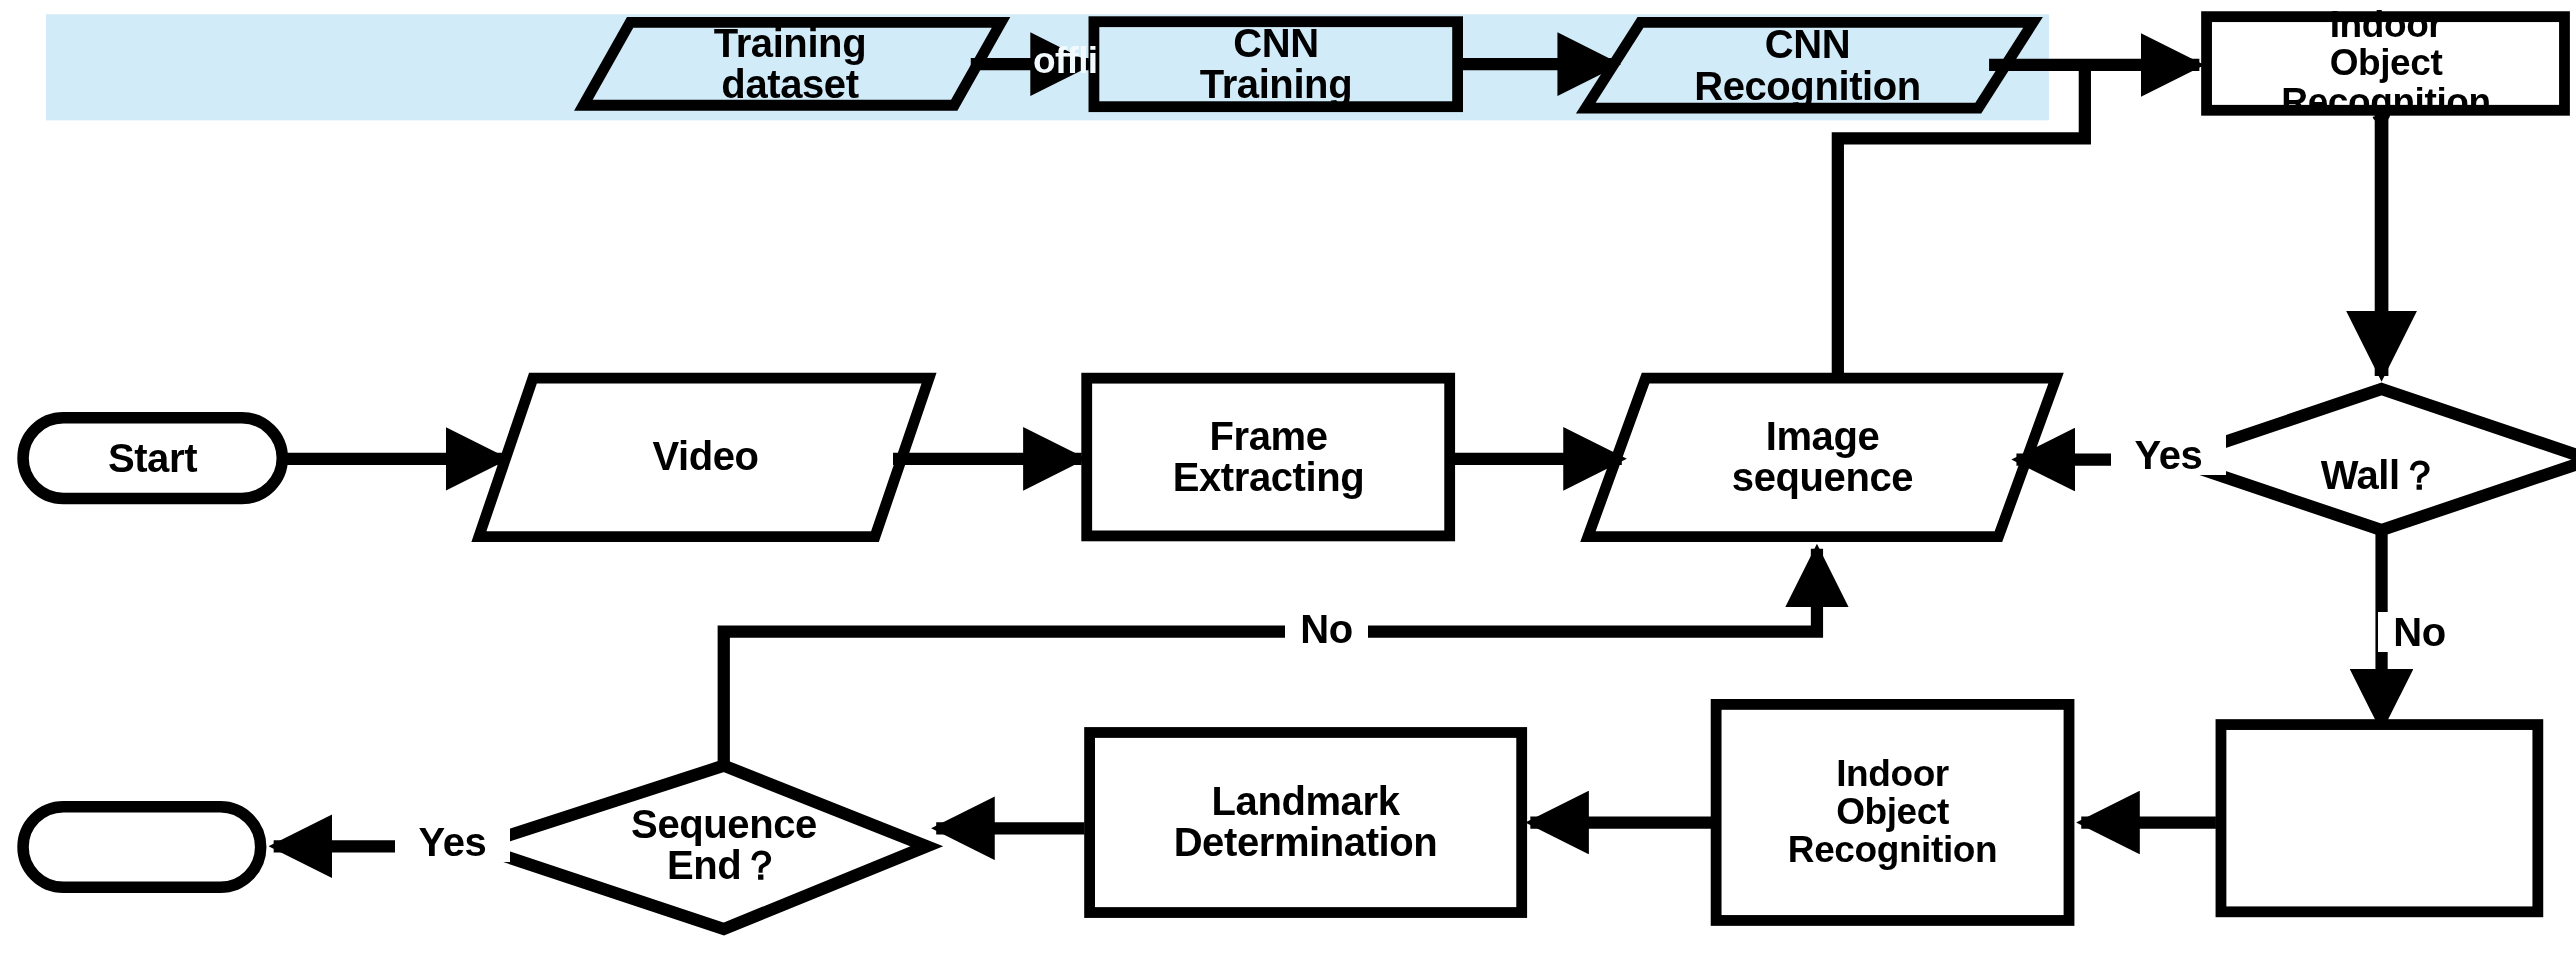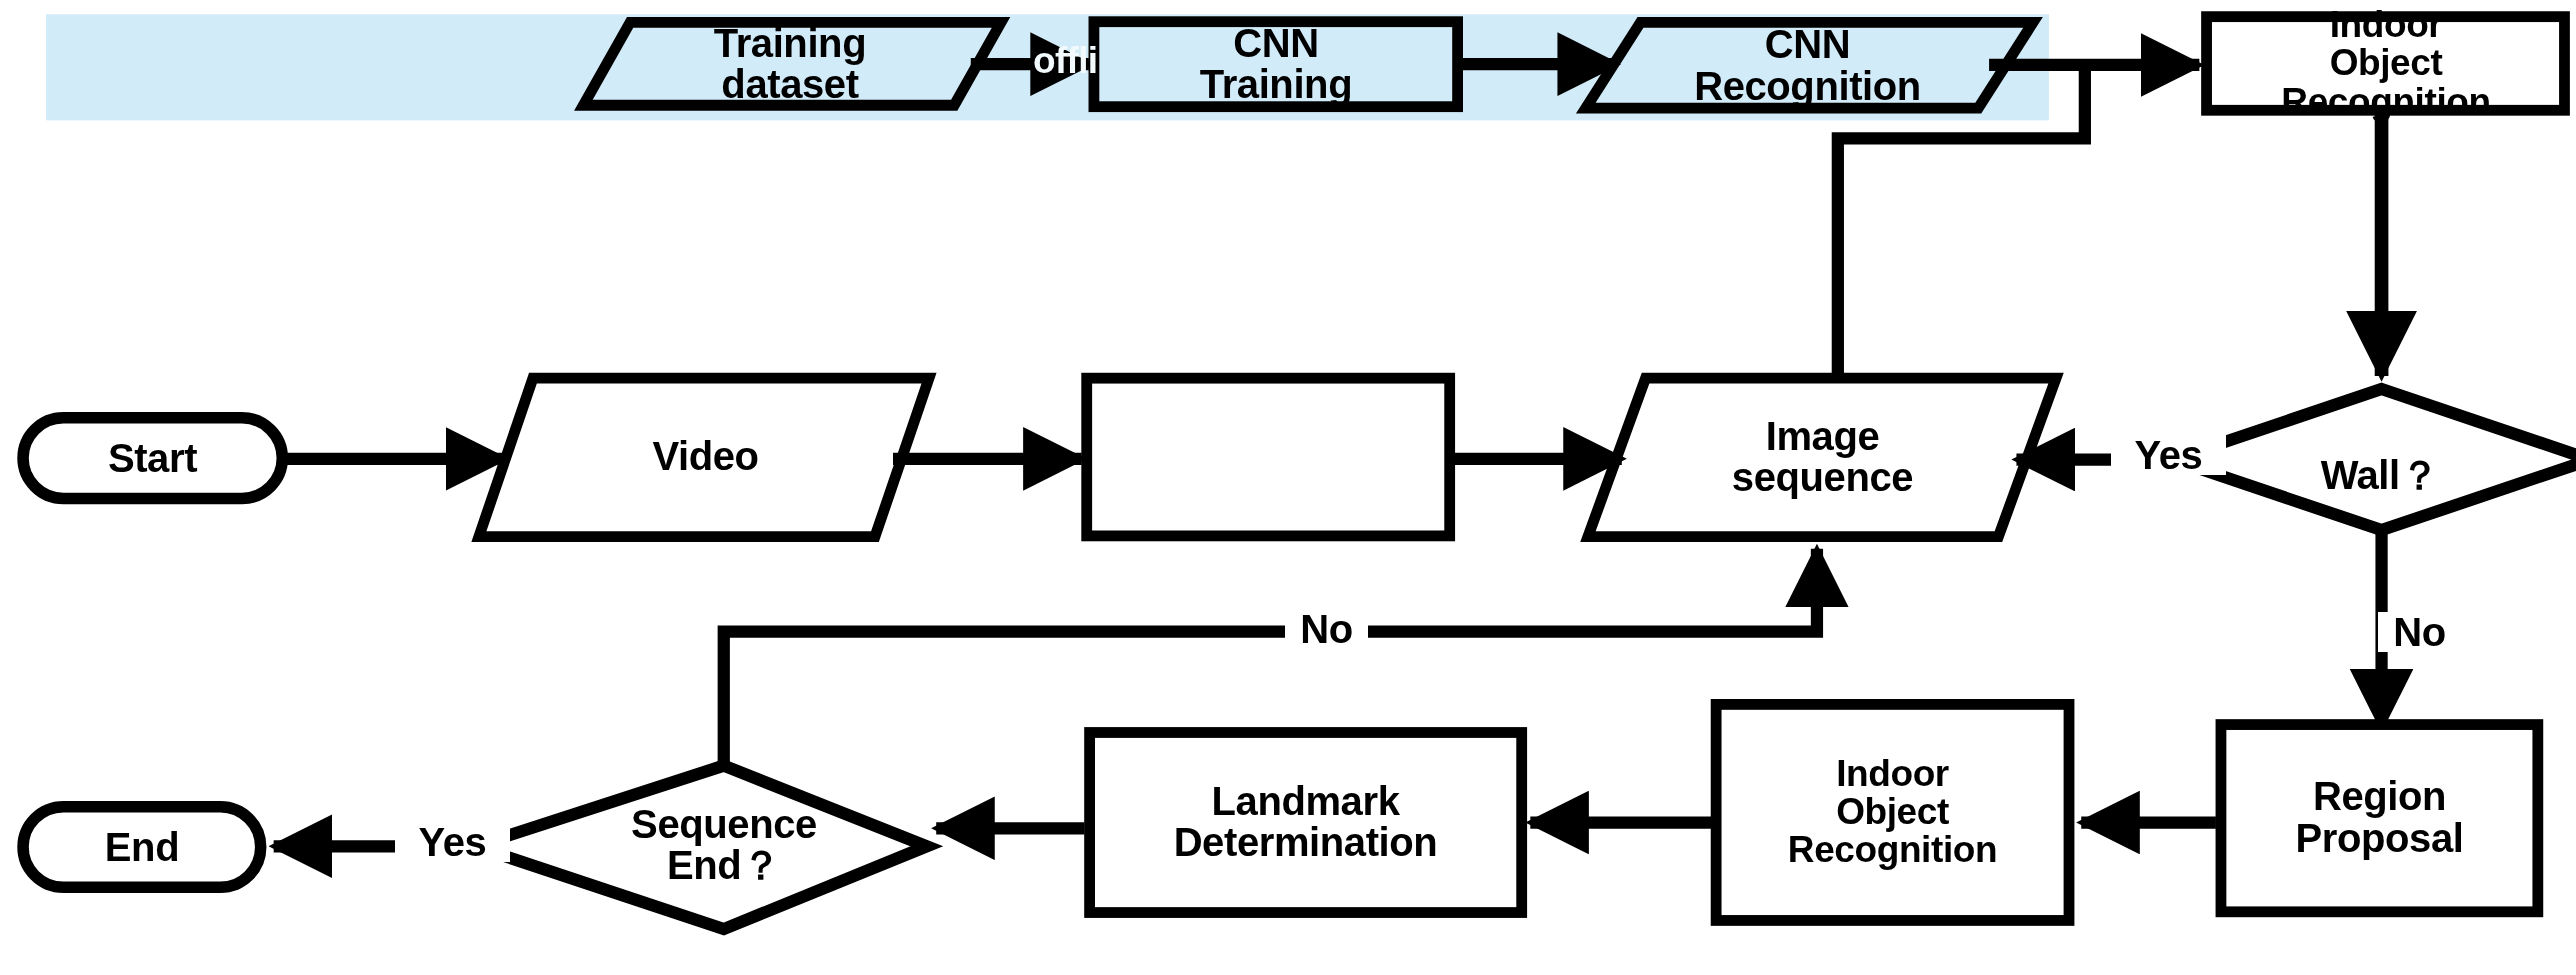--- a/index.html
+++ b/index.html
@@ -148,57 +148,54 @@
   <div class="ghost-label" style="left:1005px; top:42px; font-size:37px;margin-left:28px;">offli</div>
 
   <div class="node-label" style="left:23px; top:418px; width:259px; height:81px; font-size:40px;">
     <span>Start</span>
   </div>
 
   <div class="node-label" style="left:504px; top:378px; width:403px; height:158px; font-size:40px;">
     <span>Video</span>
   </div>
 
+  <div class="node-label" style="left:1087px; top:378px; width:363px; height:158px; font-size:40px;">
+    <span>Frame</span>
+    <span>Extracting</span>
+  </div>
 
   <div class="node-label" style="left:1610px; top:378px; width:425px; height:158px; font-size:40px;">
     <span>Image</span>
     <span>sequence</span>
   </div>
 
   <div class="node-label" style="left:2261px; top:432px; width:238px; height:55px; font-size:40px;margin-top:16px;">
     <span>Wall？</span>
   </div>
 
   <div class="edge-label" style="left:2075px; top:435px; width:115px; font-size:40px;">Yes</div>
 
   <div class="edge-label" style="left:2342px; top:612px; width:83px; font-size:40px;">No</div>
 
   <div class="edge-label" style="left:1249px; top:609px; width:83px; font-size:40px;">No</div>
 
-  <div class="node-label" style="left:23px; top:807px; width:238px; height:81px; font-size:40px;">
-    <span>End</span>
-  </div>
 
   <div class="edge-label" style="left:359px; top:822px; width:115px; font-size:40px;">Yes</div>
 
   <div class="node-label" style="left:573px; top:791px; width:302px; height:108px; font-size:40px;">
     <span>Sequence</span>
     <span>End？</span>
   </div>
 
   <div class="node-label" style="left:1084px; top:732px; width:443px; height:180px; font-size:40px;">
     <span>Landmark</span>
     <span>Determination</span>
   </div>
 
   <div class="node-label" style="left:1716px; top:704px; width:353px; height:216px; font-size:37px;">
     <span>Indoor</span>
     <span>Object</span>
     <span>Recognition</span>
   </div>
 
-  <div class="node-label" style="left:2214px; top:724px; width:331px; height:187px; font-size:40px;">
-    <span>Region</span>
-    <span>Proposal</span>
-  </div>
 
 </div>
 
 
 </body></html>

